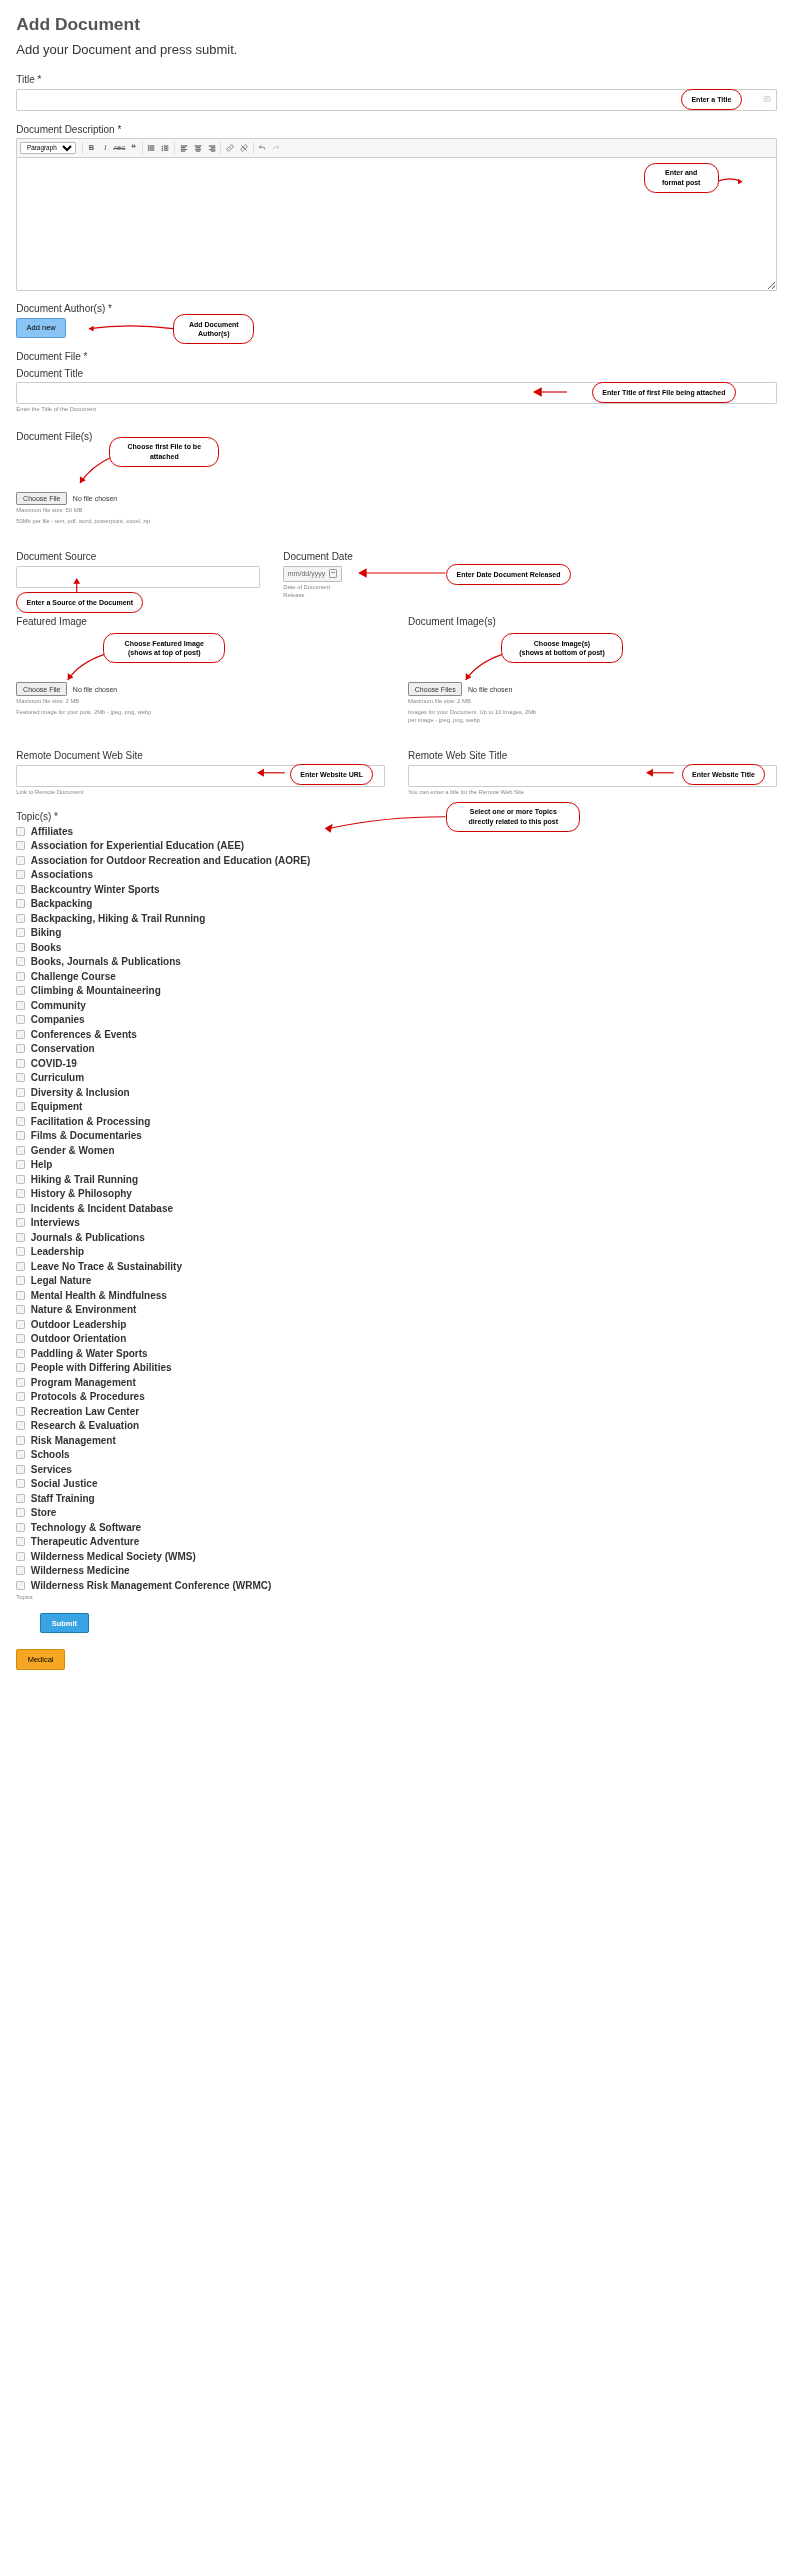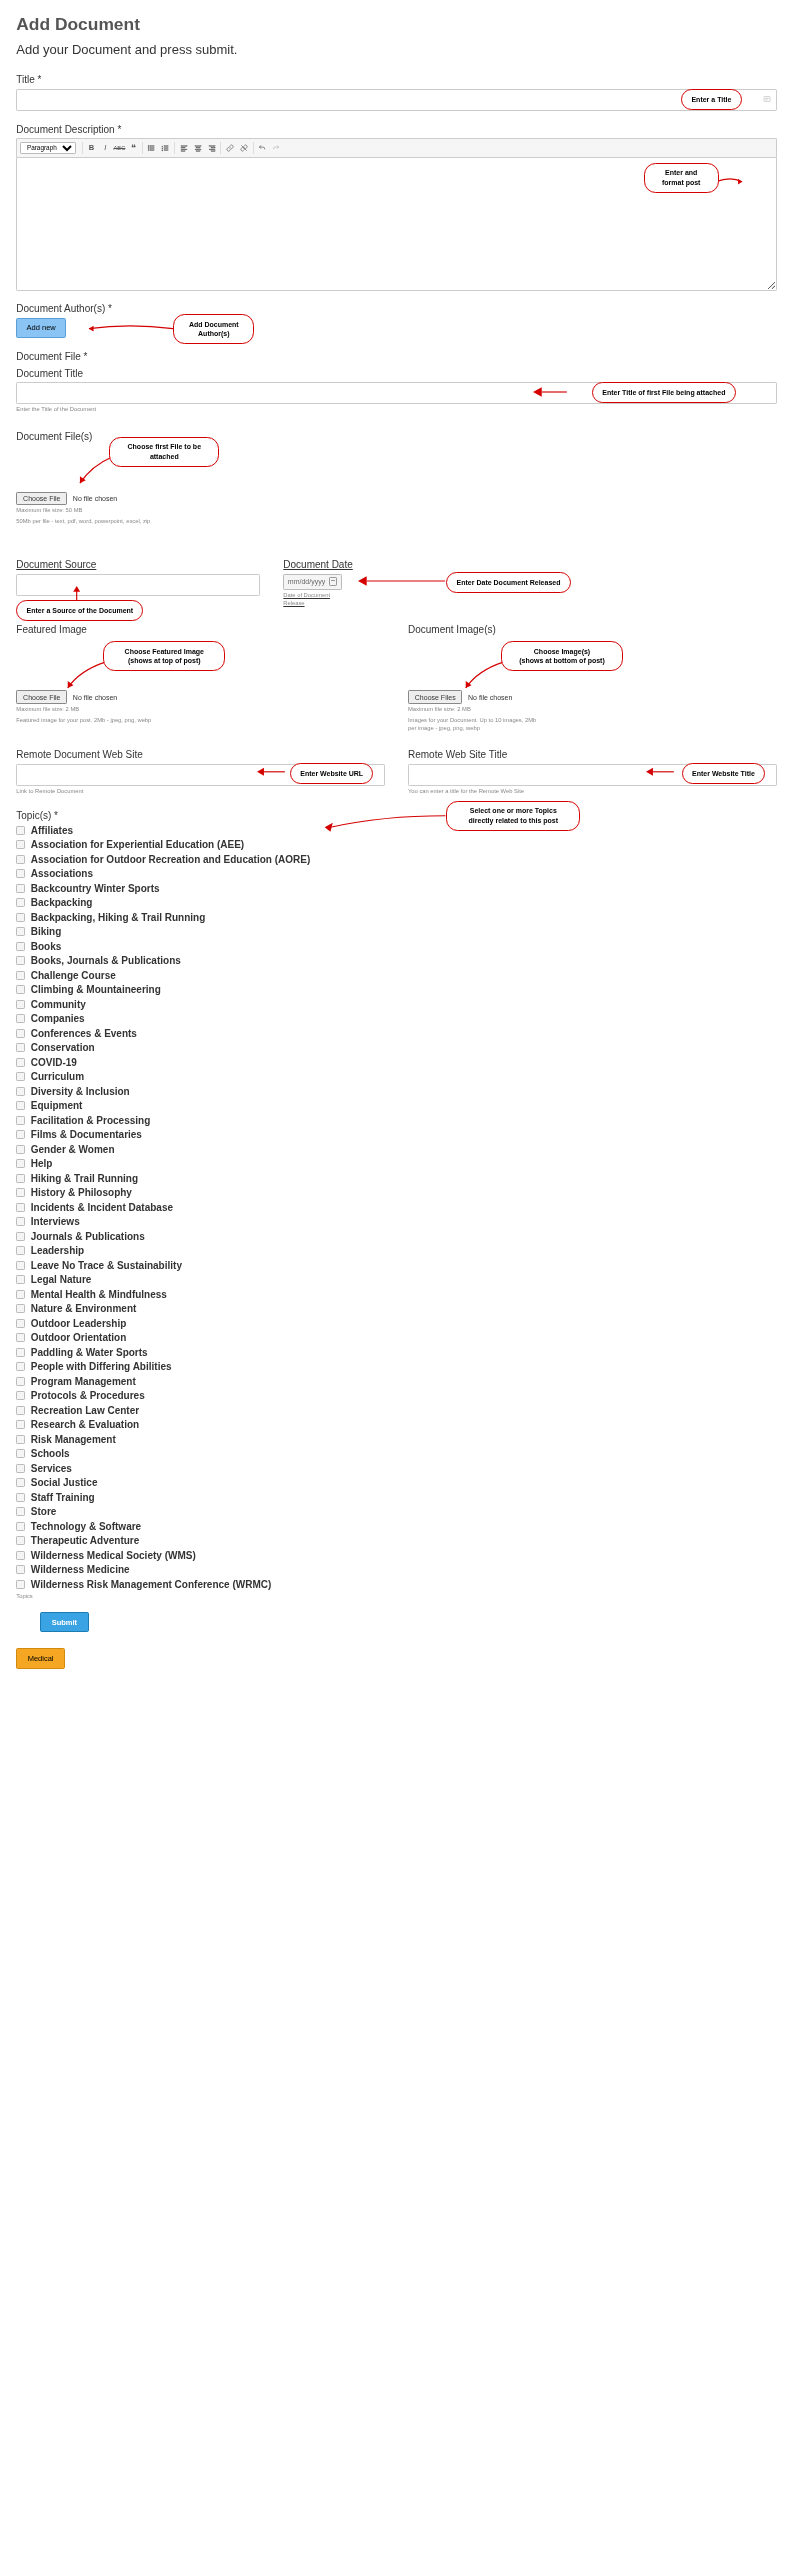--- a/index.html
+++ b/index.html
@@ -199,21 +199,21 @@
         <polygon points="10,50 10,38 20,45" fill="#d40000"></polygon>
       </svg>
     </div>
   <div style="height:46px;"></div>
   <span class="file-btn">Choose File</span>
   <span class="file-status">No file chosen</span>
   <div class="helper">Maximum file size: 50 MB</div>
   <div class="helper" style="margin-top:4.6px;">50Mb per file - text, pdf, word, powerpoint, excel, zip</div>
 </div>
 
-<div class="field row2" style="position:relative; margin-top:35px;text-decoration:underline;">
+<div class="field row2" style="position:relative; margin-top:27px;">
   <div class="col" style="max-width:244px;">
     <label class="label">Document Source</label>
     <input class="text-input" style="width: 244px;">
     <div class="callout" style="left:0px; top:41px;">Enter a Source of the Document</div>
     <div class="pointer" style="left:52px; top:27px;">
         <svg width="17.4" height="17.4" viewBox="0 0 30 30">
           <path d="M15,28 L15,4" stroke="#d40000" stroke-width="2"></path>
           <polygon points="15,0 9,10 21,10" fill="#d40000"></polygon>
         </svg>
       </div>
@@ -263,21 +263,21 @@
       </div>
     <div style="height:52px;"></div>
     <span class="file-btn">Choose Files</span>
     <span class="file-status">No file chosen</span>
     <div class="helper">Maximum file size: 2 MB</div>
     <div class="helper" style="margin-top:4.6px;">Images for your Document. Up to 10 images, 2Mb</div>
     <div class="helper">per image - jpeg, png, webp</div>
   </div>
 </div>
 
-<div class="field row2" style="position:relative; margin-top:18px;">
+<div class="field row2" style="position:relative; margin-top:27px;">
   <div class="col">
     <label class="label">Remote Document Web Site</label>
     <input class="text-input" style="">
     <div class="helper">Link to Remote Document</div>
     <div class="callout" style="right:11.6px; top:14px;">Enter Website URL</div>
     <div class="pointer" style="right:99px; top:17.4px;">
         <svg width="29" height="11.6" viewBox="0 0 50 20">
           <polygon points="0,10 12,3 12,17" fill="#d40000"></polygon>
           <path d="M12,10 L48,10" stroke="#d40000" stroke-width="2"></path>
         </svg>

